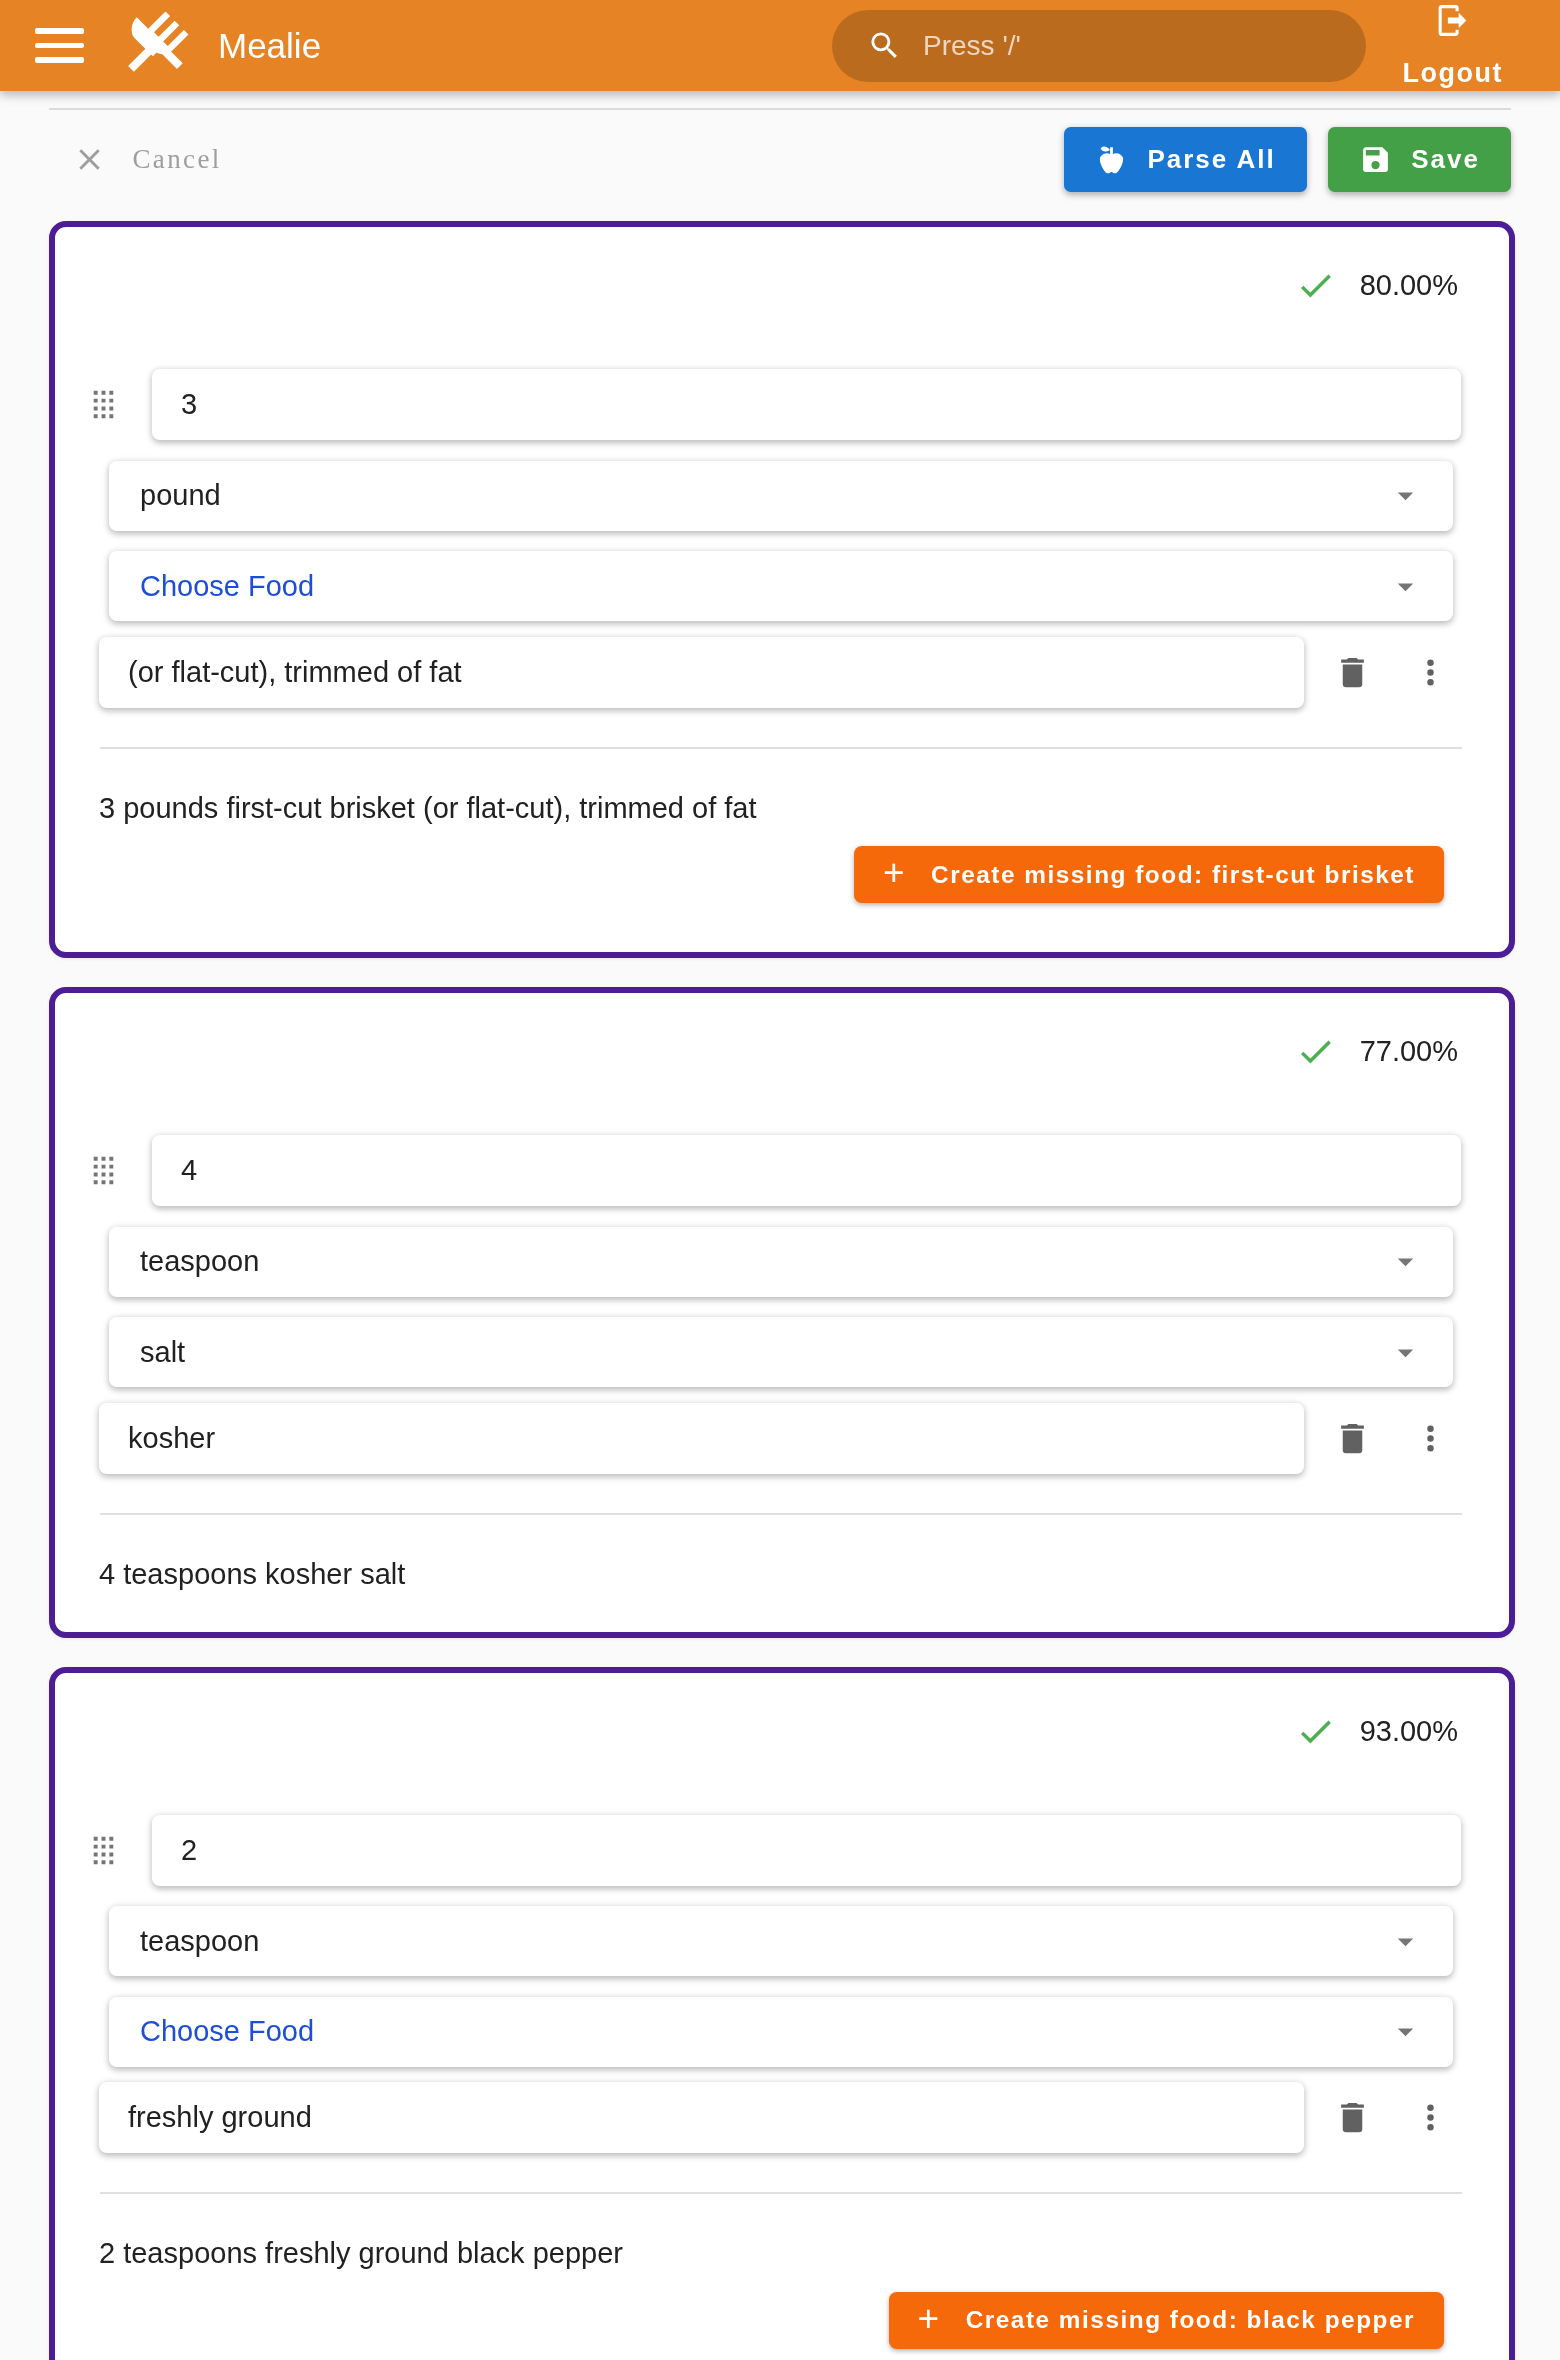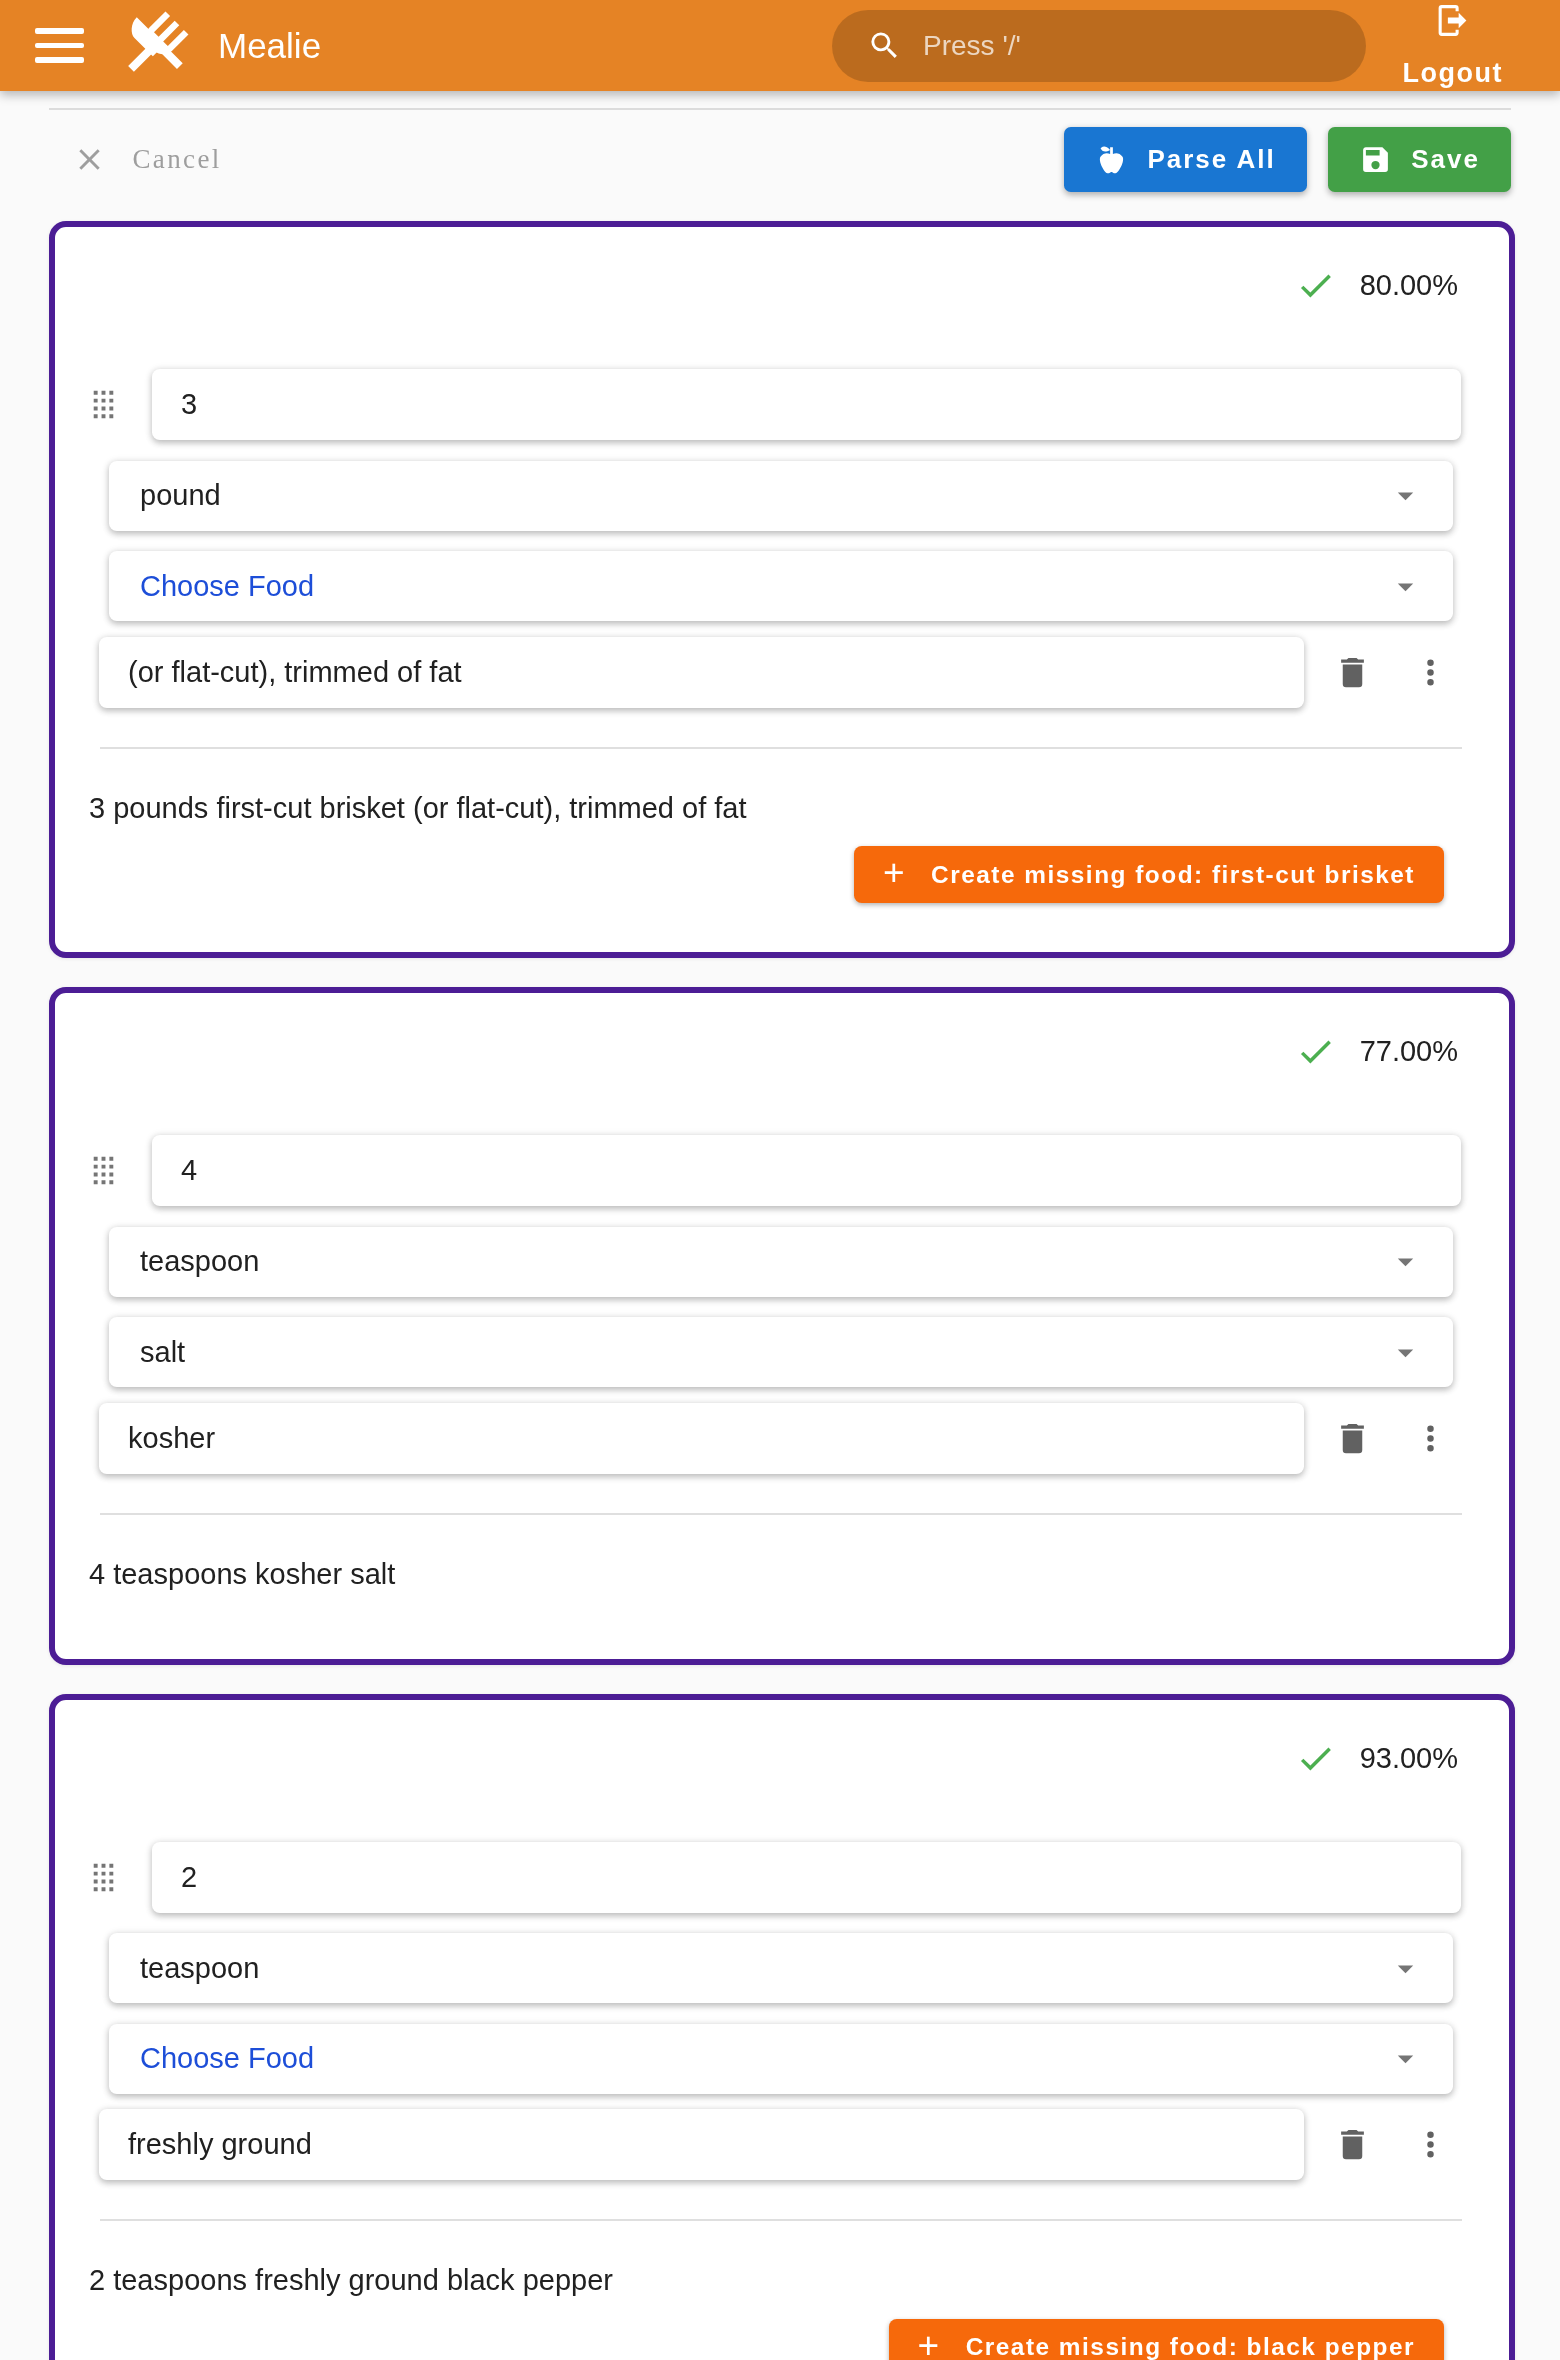--- a/index.html
+++ b/index.html
@@ -71,21 +71,21 @@
 
   
   .card {
     margin: 29px 45px 0 49px;
     background: #fff;
     border: 6px solid #4c1d95;
     border-radius: 17px;
     box-shadow: 0 1px 3.9px rgba(0,0,0,0.08);
     padding-bottom: 49px;
   }
-  .card.no-create { padding-bottom: 68px; }
+  .card.no-create { padding-bottom: 41px; }
 
   .conf-row {
     display: flex; justify-content: flex-end; align-items: center;
     gap: 23.4px; padding: 39px 51px 0 51px; height: 78px;
   }
   .conf-value { font-size: 29px; color: #212121; }
 
   .qty-row { display: flex; align-items: center; margin: 64px 48px 0 25px; gap: 25px; }
   .drag-handle { display: flex; cursor: grab; }
 
@@ -110,21 +110,21 @@
   .note-input {
     flex: 1; height: 71px; border: none; outline: none;
     font-size: 29px; color: #212121; padding: 0 29px;
     font-family: "Liberation Sans", sans-serif;
   }
   .icon-btn { background: none; border: none; cursor: pointer; display: flex; align-items: center; }
   .trash-btn { margin-left: 29px; }
   .kebab-btn { margin-left: 39px; }
 
   .card-divider { margin: 39px 47px 0 45px; border-top: 2px solid #DFDFDF; }
-  .orig-text { margin: 43px 47px 0 34px; font-size: 29px; color: #212121; }
+  .orig-text { margin: 43px 47px 0 44px; font-size: 29px; color: #212121; }
 
   .create-row { display: flex; justify-content: flex-end; margin: 21.5px 65px 0 0; }
   .btn-create {
     background: #F6690B; border: none; border-radius: 7.8px; cursor: pointer;
     height: 57px; padding: 0 29px;
     display: flex; align-items: center; gap: 25px;
     color: #fff; font-size: 24.4px; font-weight: bold; letter-spacing: 1.5px;
     box-shadow: 0 2px 4.9px rgba(0,0,0,0.3);
     font-family: "Liberation Sans", sans-serif;
   }

